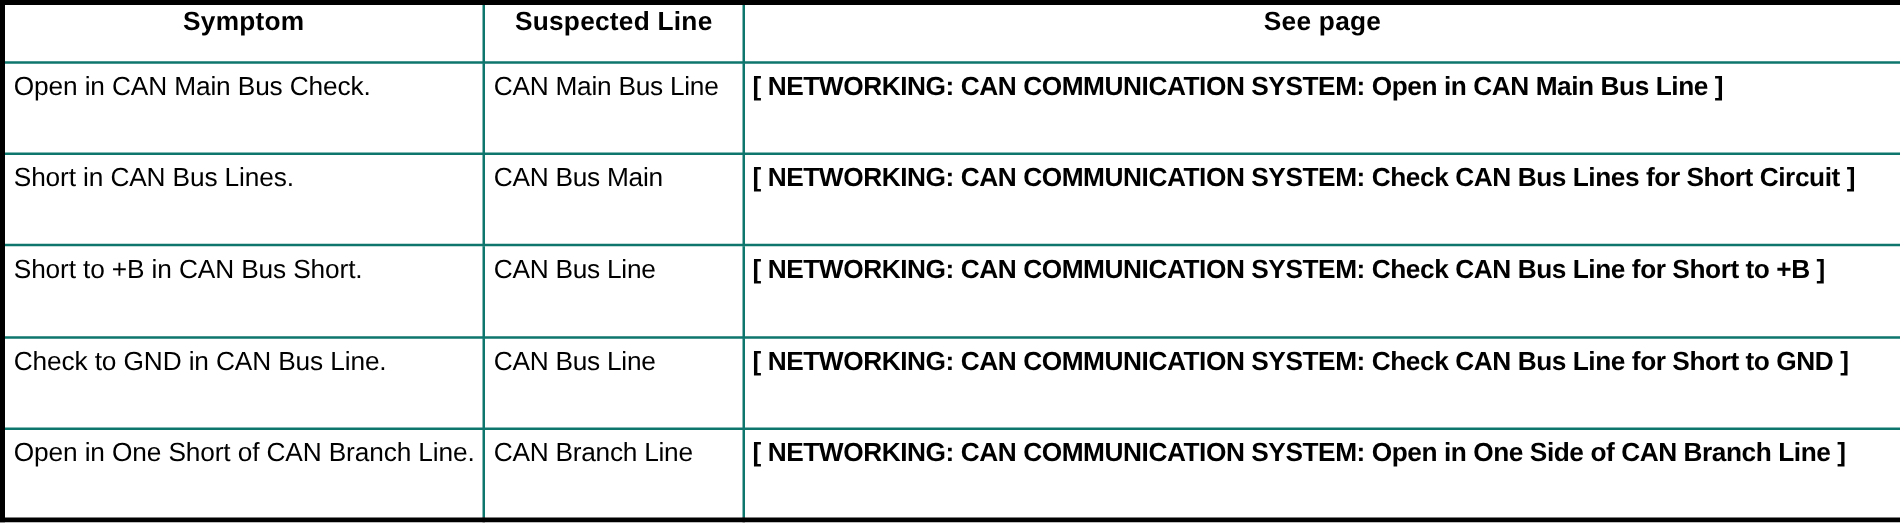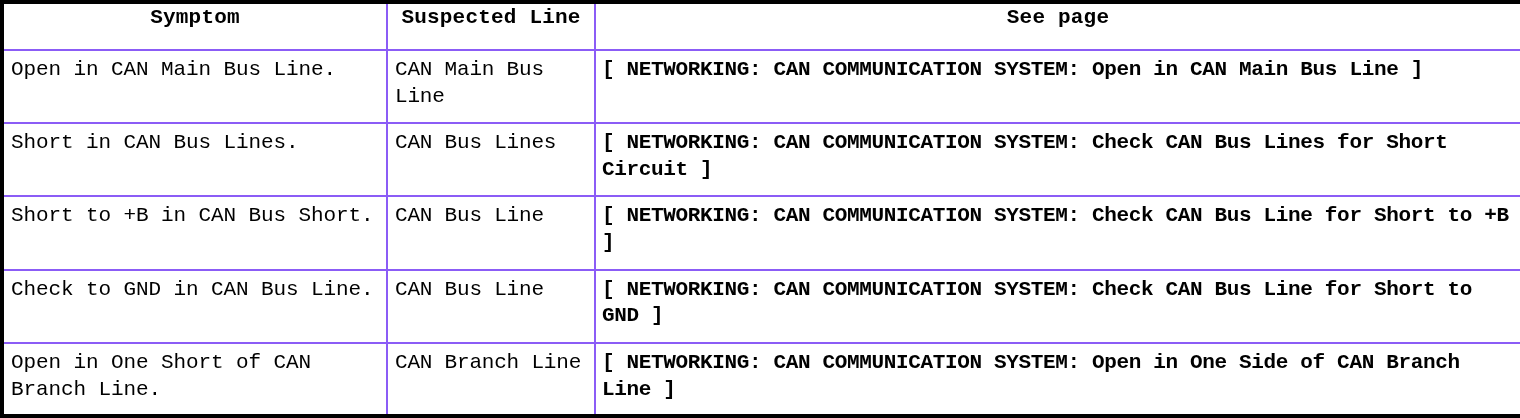--- a/index.html
+++ b/index.html
@@ -30,24 +30,23 @@
     border: 4px solid #000000;
     box-sizing: border-box;
   }
 
   table.diag-table col.col-symptom { width: 385px; }
   table.diag-table col.col-area    { width: 208px; }
   table.diag-table col.col-page    { width: 927px; }
 
   table.diag-table th,
   table.diag-table td {
-    border: 2px solid #8b5cf6;
+    border: 2px solid #0f766e;
     vertical-align: top;
     box-sizing: border-box;
-    font-family: Liberation Mono, monospace;
   }
 
   
   thead th {
     height: 48px;
     text-align: center;
     vertical-align: middle;
     font-weight: bold;
     font-size: 21px;
     letter-spacing: 0.2px;
@@ -92,27 +91,27 @@
     </colgroup>
     <thead>
       <tr>
         <th>Symptom</th>
         <th>Suspected Line</th>
         <th>See page</th>
       </tr>
     </thead>
     <tbody>
       <tr>
-        <td class="cell-symptom">Open in CAN Main Bus Line.</td>
+        <td class="cell-symptom">Open in CAN Main Bus Check.</td>
         <td class="cell-area">CAN Main Bus Line</td>
         <td class="cell-page">[ NETWORKING: CAN COMMUNICATION SYSTEM: Open in CAN Main Bus Line ]</td>
       </tr>
       <tr>
         <td class="cell-symptom">Short in CAN Bus Lines.</td>
-        <td class="cell-area">CAN Bus Lines</td>
+        <td class="cell-area">CAN Bus Main</td>
         <td class="cell-page">[ NETWORKING: CAN COMMUNICATION SYSTEM: Check CAN Bus Lines for Short Circuit ]</td>
       </tr>
       <tr>
         <td class="cell-symptom">Short to +B in CAN Bus Short.</td>
         <td class="cell-area">CAN Bus Line</td>
         <td class="cell-page">[ NETWORKING: CAN COMMUNICATION SYSTEM: Check CAN Bus Line for Short to +B ]</td>
       </tr>
       <tr>
         <td class="cell-symptom">Check to GND in CAN Bus Line.</td>
         <td class="cell-area">CAN Bus Line</td>

